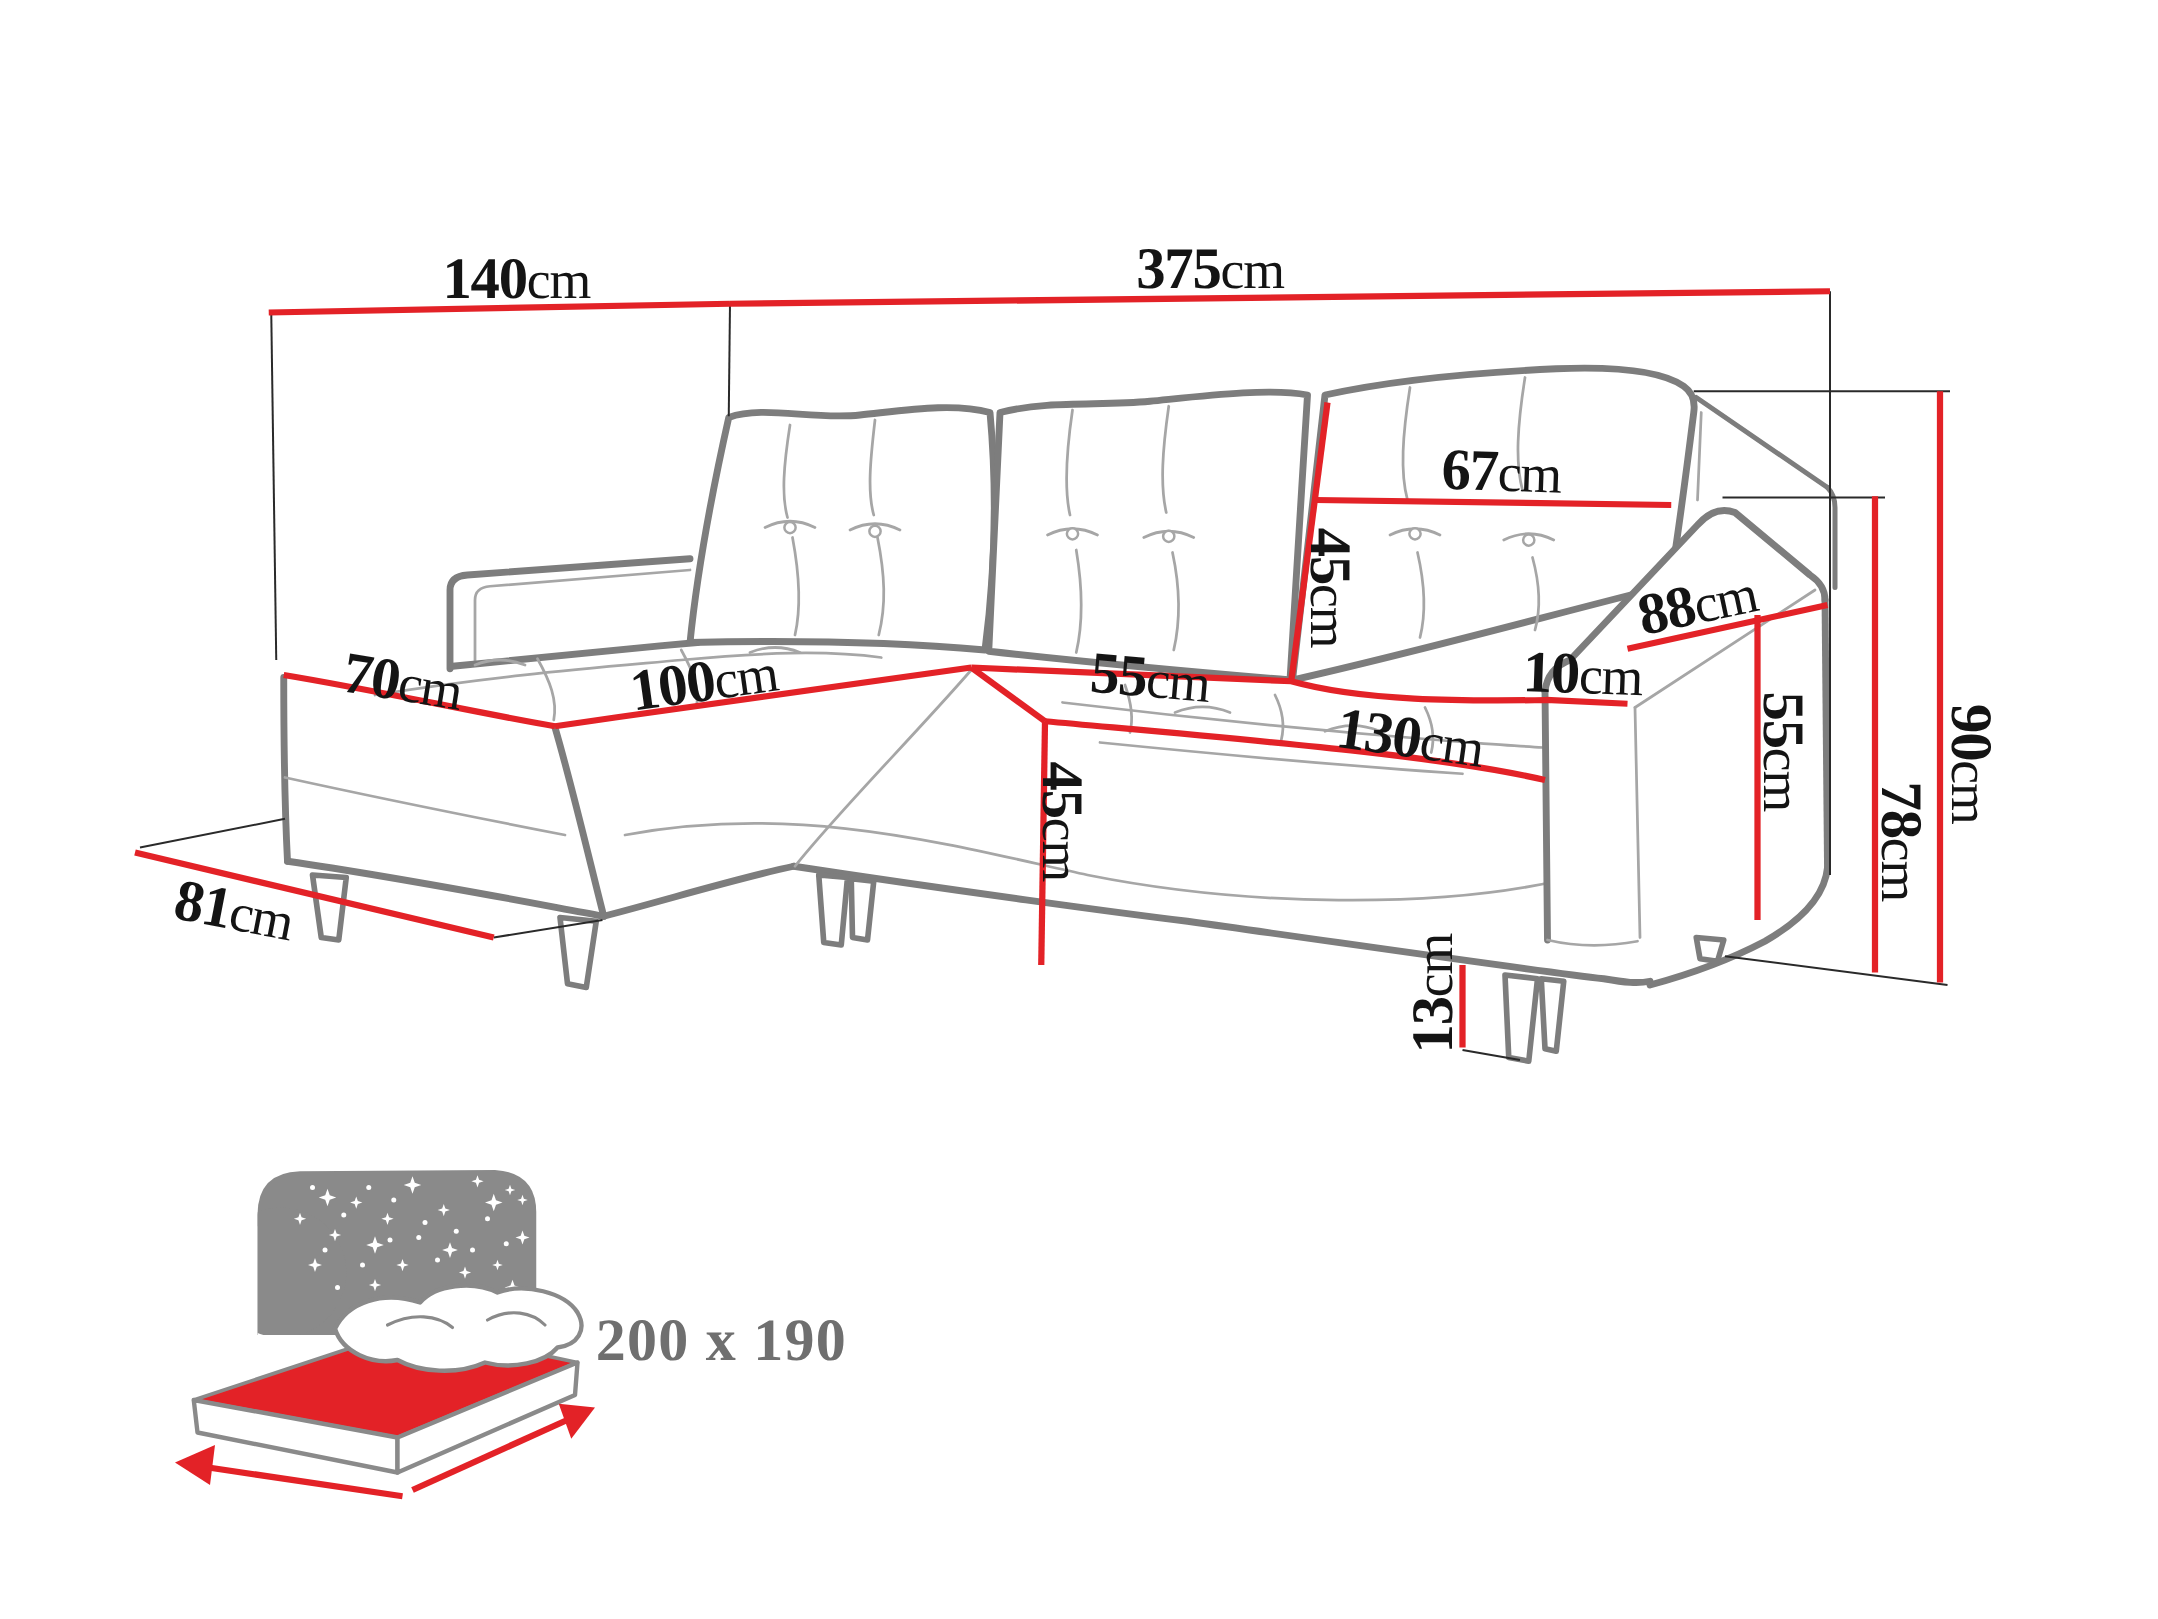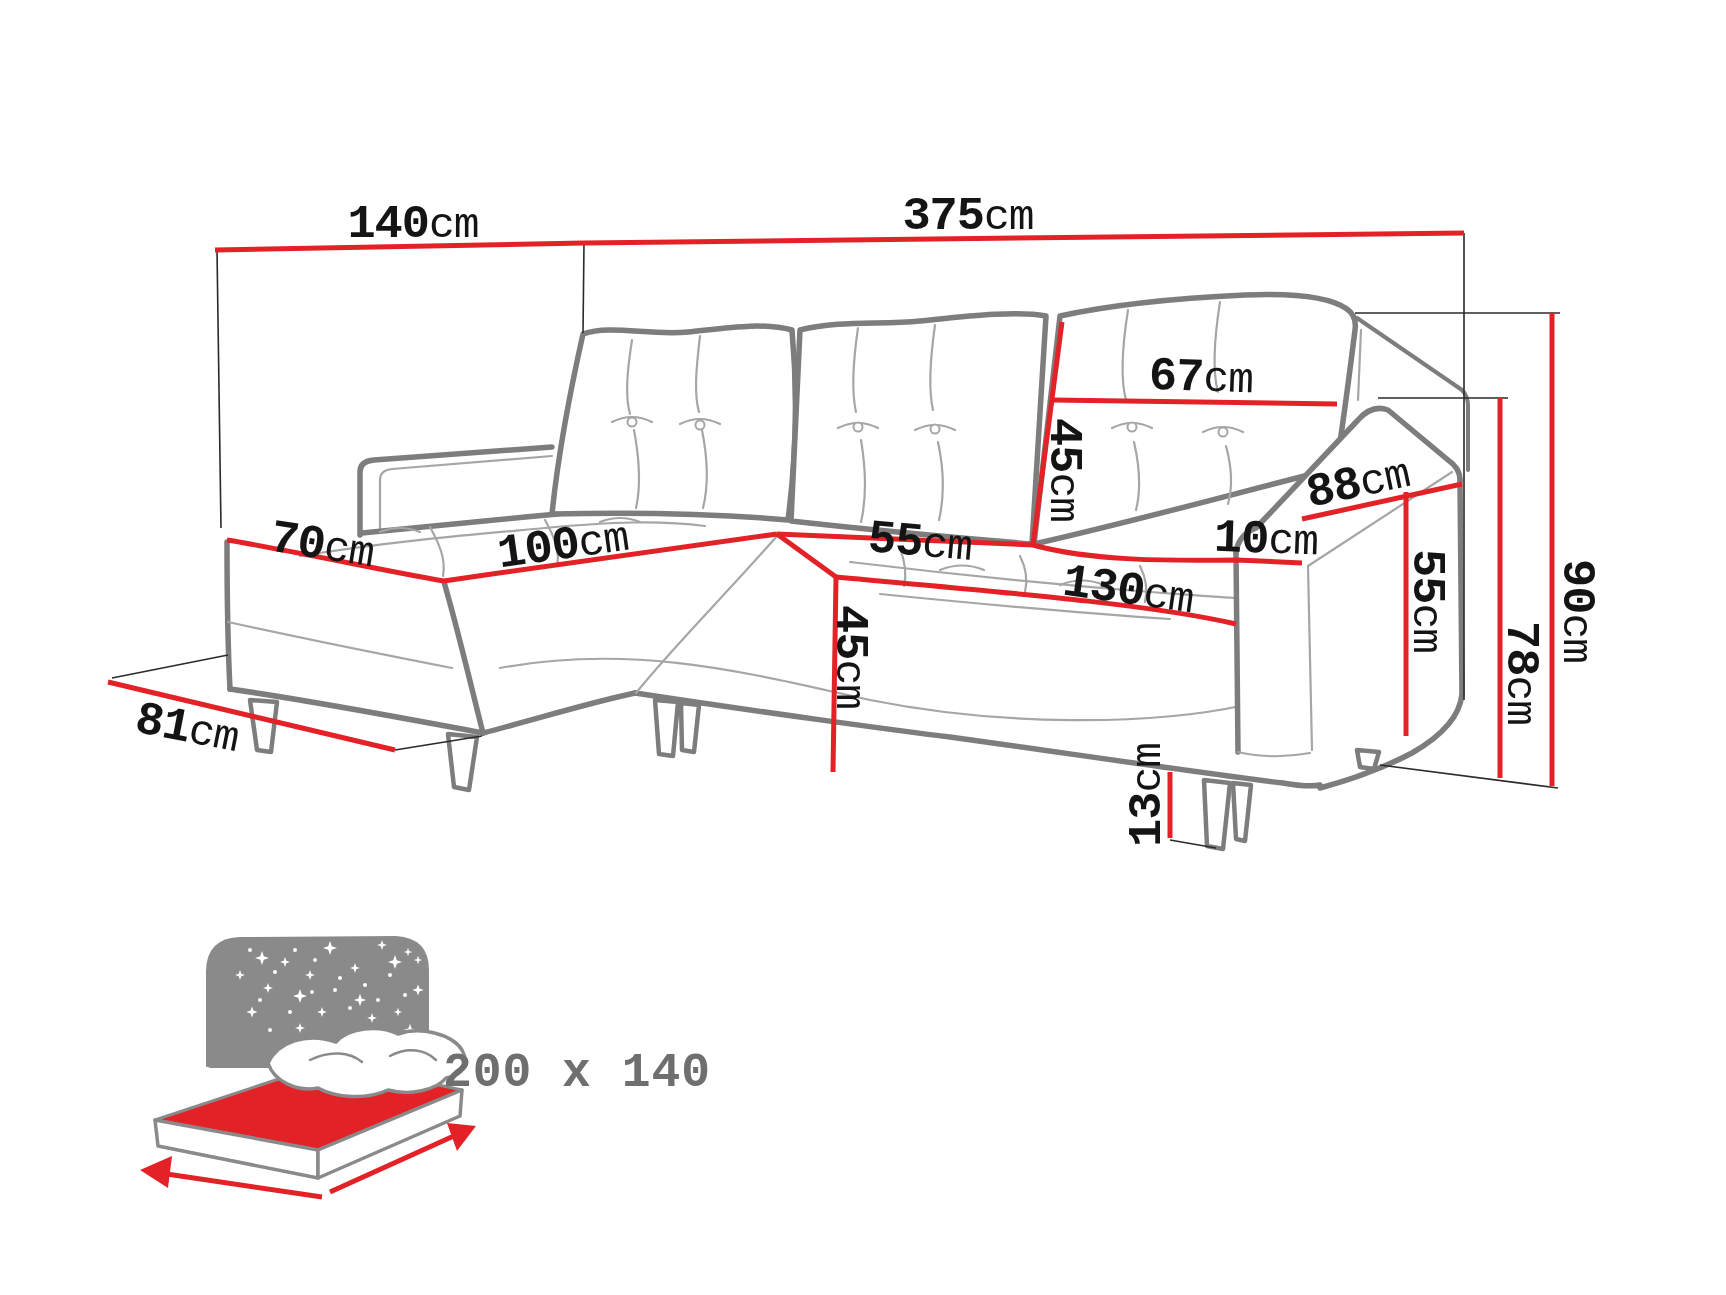--- a/index.html
+++ b/index.html
@@ -6,21 +6,21 @@
     --dimension-red:#e32227;
     --sofa-outline-gray:#7d7d7d;
     --seam-gray:#a6a6a6;
     --icon-gray:#8a8a8a;
     --label-black:#141414;
     --sleeping-text-gray:#6f6f6f;
   }
   html,body{margin:0;padding:0;background:#ffffff;}
   .canvas{
     position:relative;width:1726px;height:1295px;background:#fff;overflow:hidden;
-    font-family:Liberation Mono, monospace;
+    font-family:Liberation Serif, serif;
   }
   .canvas svg{position:absolute;left:0;top:0;}
   
   .ga{stroke:var(--sofa-outline-gray);stroke-width:5.5;fill:none;stroke-linecap:round;stroke-linejoin:round;}
   .ga4{stroke:var(--sofa-outline-gray);stroke-width:4;fill:none;stroke-linecap:round;stroke-linejoin:round;}
   .gb{stroke:var(--seam-gray);stroke-width:2.2;fill:none;stroke-linecap:round;stroke-linejoin:round;}
   .fw{fill:#ffffff;stroke:none;}
   .pil{fill:#ffffff;stroke:var(--sofa-outline-gray);stroke-width:5.5;stroke-linejoin:round;}
   .btn{fill:#ffffff;stroke:var(--seam-gray);stroke-width:2;}
   .legf{fill:#ffffff;stroke:var(--sofa-outline-gray);stroke-width:4.5;stroke-linejoin:round;}
@@ -283,15 +283,15 @@
   <div class="dim" style="left:1128px;top:591px;--r:8deg"><span class="num">130</span><span class="unit">cm</span></div>
   <div class="dim" style="left:563px;top:546px;--r:-8deg"><span class="num">100</span><span class="unit">cm</span></div>
   <div class="dim" style="left:322px;top:546px;--r:9deg"><span class="num">70</span><span class="unit">cm</span></div>
   <div class="dim" style="left:187px;top:729px;--r:11deg"><span class="num">81</span><span class="unit">cm</span></div>
   <div class="dim" style="left:849px;top:657px;--r:90deg"><span class="num">45</span><span class="unit">cm</span></div>
   <div class="dim" style="left:1147px;top:795px;--r:-90deg"><span class="num">13</span><span class="unit">cm</span></div>
   <div class="dim" style="left:1426px;top:601px;--r:90deg"><span class="num">55</span><span class="unit">cm</span></div>
   <div class="dim" style="left:1520px;top:673px;--r:90deg"><span class="num">78</span><span class="unit">cm</span></div>
   <div class="dim" style="left:1576px;top:611px;--r:90deg"><span class="num">90</span><span class="unit">cm</span></div>
 
-  <div class="sleep-label" style="left:577px;top:1073px">200 x 140</div>
+  <div class="sleep-label" style="left:577px;top:1073px">200 x 190</div>
 
 </div>
 
 </body></html>

